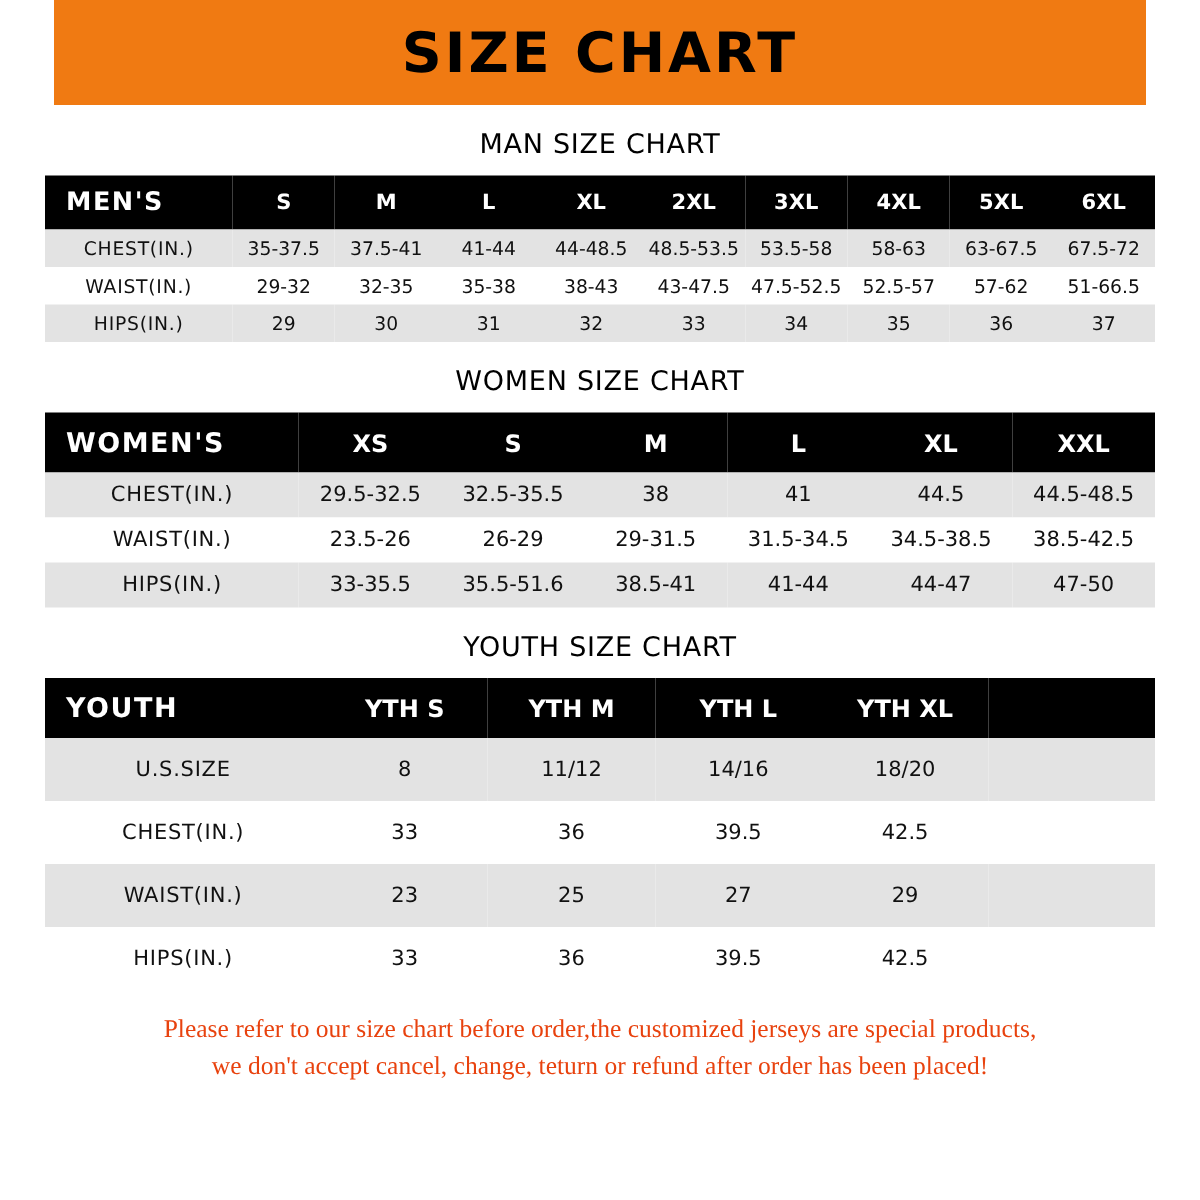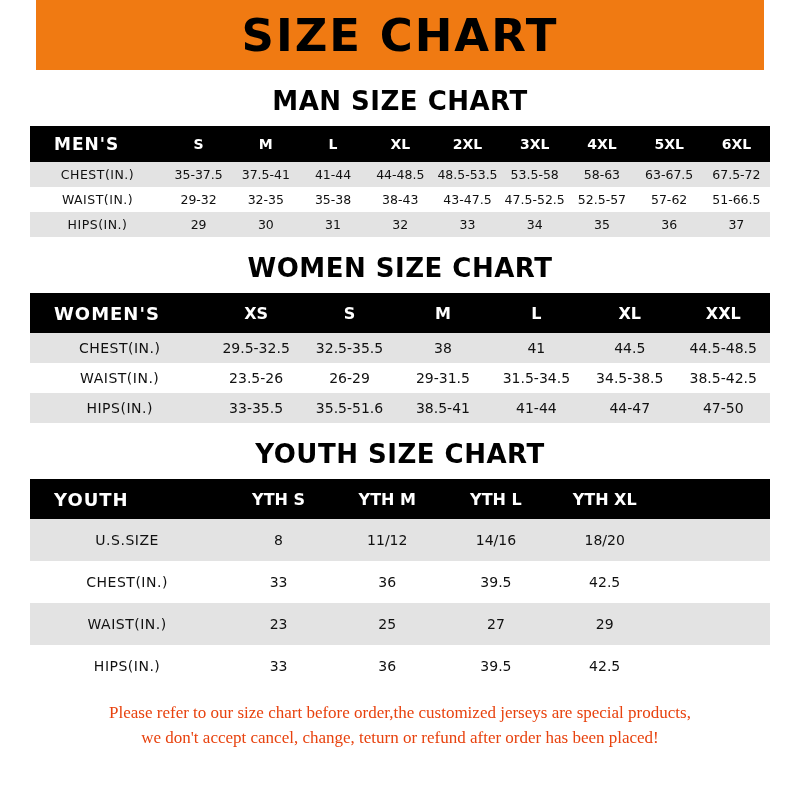--- a/index.html
+++ b/index.html
@@ -25,21 +25,21 @@
     position: relative;
     height: 70px;
     background: #f07a12;
     display: flex;
     align-items: center;
     justify-content: center;
   }
   .banner-title {
     font-family: "DejaVu Sans", sans-serif;
     font-weight: bold;
-    font-size: 45px;
+    font-size: 37px;
     letter-spacing: 2px;
     color: #000000;
     line-height: 1;
   }
   .banner-white-left,
   .banner-white-right {
     position: absolute;
     top: 0;
     width: 36px;
     height: 100%;
@@ -49,22 +49,22 @@
   .banner-white-right { right: 0; }
 
   
   .content {
     padding: 0 30px;
     box-sizing: border-box;
   }
   .section-title {
     text-align: center;
     font-family: "DejaVu Sans", sans-serif;
-    font-weight: bold;
-    font-size: 26px;
+    font-weight: normal;
+    font-size: 18px;
     color: #000000;
     letter-spacing: 0.5px;
     margin: 16px 0 10px 0;
   }
   table.size-table {
     width: 100%;
     border-collapse: collapse;
     table-layout: fixed;
   }
   table.size-table th,
@@ -78,21 +78,21 @@
   }
   table.size-table thead th {
     background: #000000;
     color: #ffffff;
     font-weight: bold;
     height: 36px;
     font-size: 15px;
   }
   table.size-table thead th.rowlabel {
     text-align: left;
-    padding-left: 24px;
+    padding-left: 14px;
     font-size: 17px;
     letter-spacing: 1px;
   }
   table.size-table tbody tr.odd td { background: #e3e3e3; }
   table.size-table tbody tr.even td { background: #ffffff; }
   table.size-table tbody td.rowlabel {
     font-weight: normal;
     letter-spacing: 0.5px;
     font-size: 13.5px;
   }

